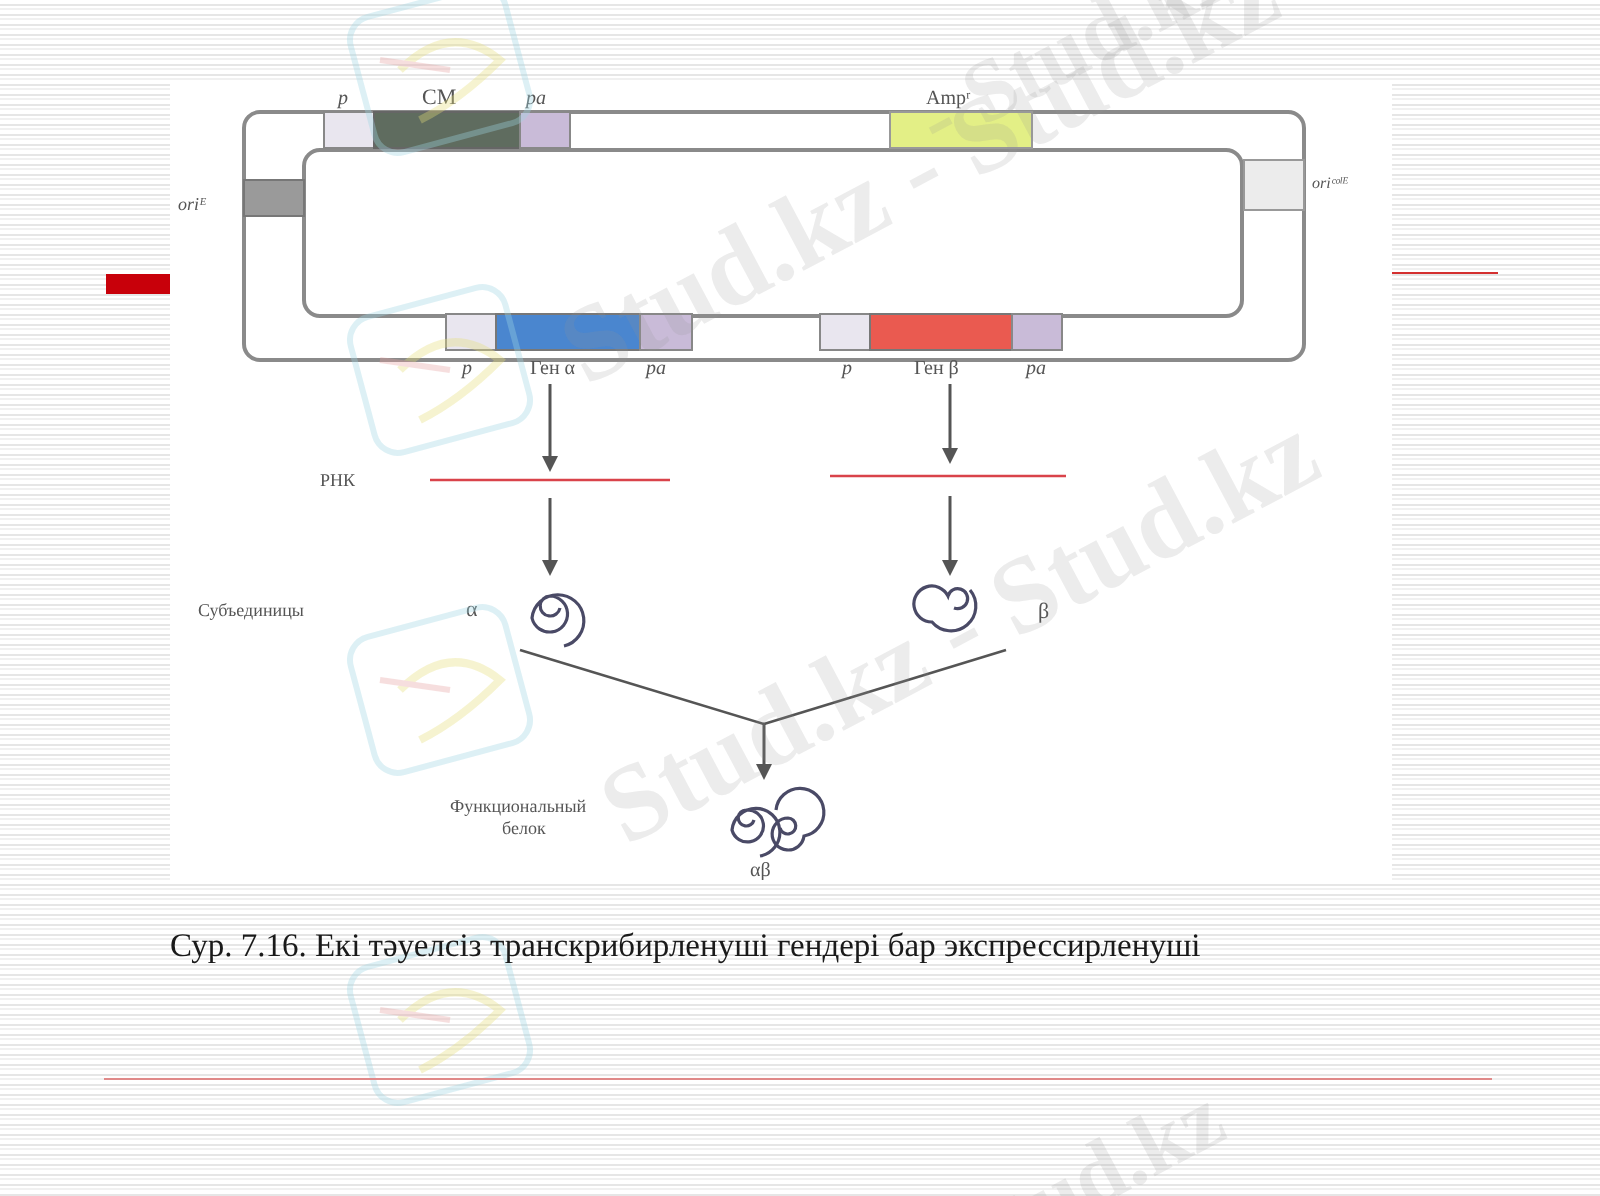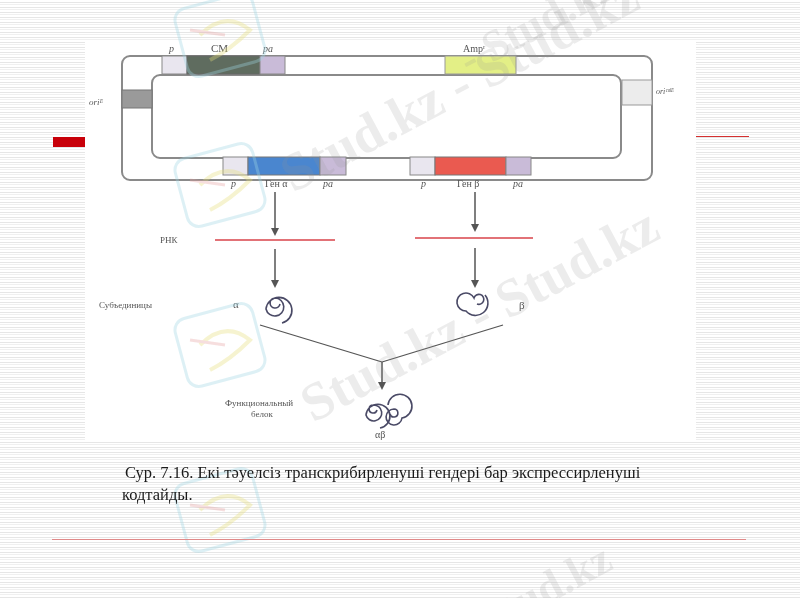--- a/index.html
+++ b/index.html
@@ -11,21 +11,20 @@
   }
   .red-bar{position:absolute;left:53px;top:137px;width:33px;height:10px;background:#c8000a;}
   .red-line-top{position:absolute;left:696px;top:136px;width:53px;height:1px;background:#d43030;}
   .red-line-bottom{position:absolute;left:52px;top:539px;width:694px;height:1px;background:#e08a8a;}
   .figure{position:absolute;left:85px;top:42px;width:611px;height:398px;background:#ffffff;}
   .figure svg{position:absolute;left:0;top:0;}
   .caption{
     position:absolute;left:82px;top:462px;width:650px;
     font-size:16.5px;line-height:22px;color:#1a1a1a;
     font-family:"Liberation Serif","DejaVu Serif",serif;
-    margin-left:40px;
   }
   .caption p{margin:0;text-indent:3px;}
   .wm{position:absolute;pointer-events:none;font-family:"Liberation Serif","DejaVu Serif",serif;font-weight:bold;color:rgba(150,150,150,0.18);font-size:54px;transform:rotate(-28deg);transform-origin:left top;white-space:nowrap;}
   .logo{position:absolute;pointer-events:none;}
 </style>
 </head>
 <body>
 
 <div>
   <div class="red-bar"></div>
@@ -124,17 +123,16 @@
     <path d="M20 40 L55 45" stroke="#e7a3a3" stroke-width="3"></path>
   </svg>
   <svg class="logo" width="110" height="90" style="left:170px;top:465px;opacity:0.35" viewBox="0 0 110 90">
     <rect x="10" y="10" width="80" height="70" rx="12" fill="none" stroke="#9fd6e3" stroke-width="3" transform="rotate(-15 50 45)"></rect>
     <path d="M30 45 Q55 20 80 40 Q60 60 40 70" fill="none" stroke="#e6df7a" stroke-width="4"></path>
     <path d="M20 40 L55 45" stroke="#e7a3a3" stroke-width="3"></path>
   </svg>
 
   <div class="caption">
     <p>Сур. 7.16. Екі тәуелсіз транскрибирленуші гендері бар экспрессирленуші</p>
-    <p style="text-indent:0">кодтайды.</p>
   </div>
 
   <div class="red-line-bottom"></div>
 </div>
 
 </body></html>

